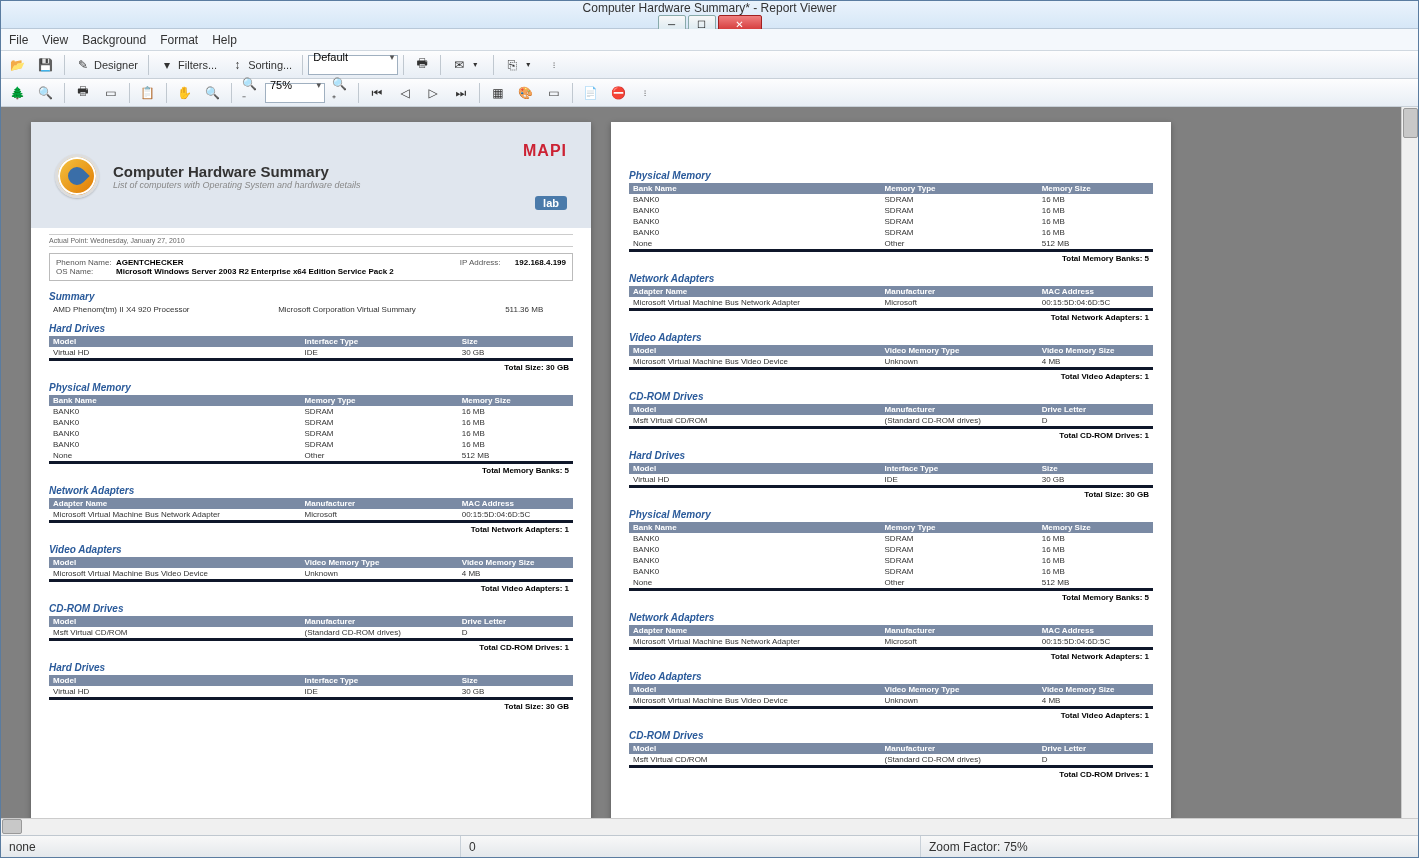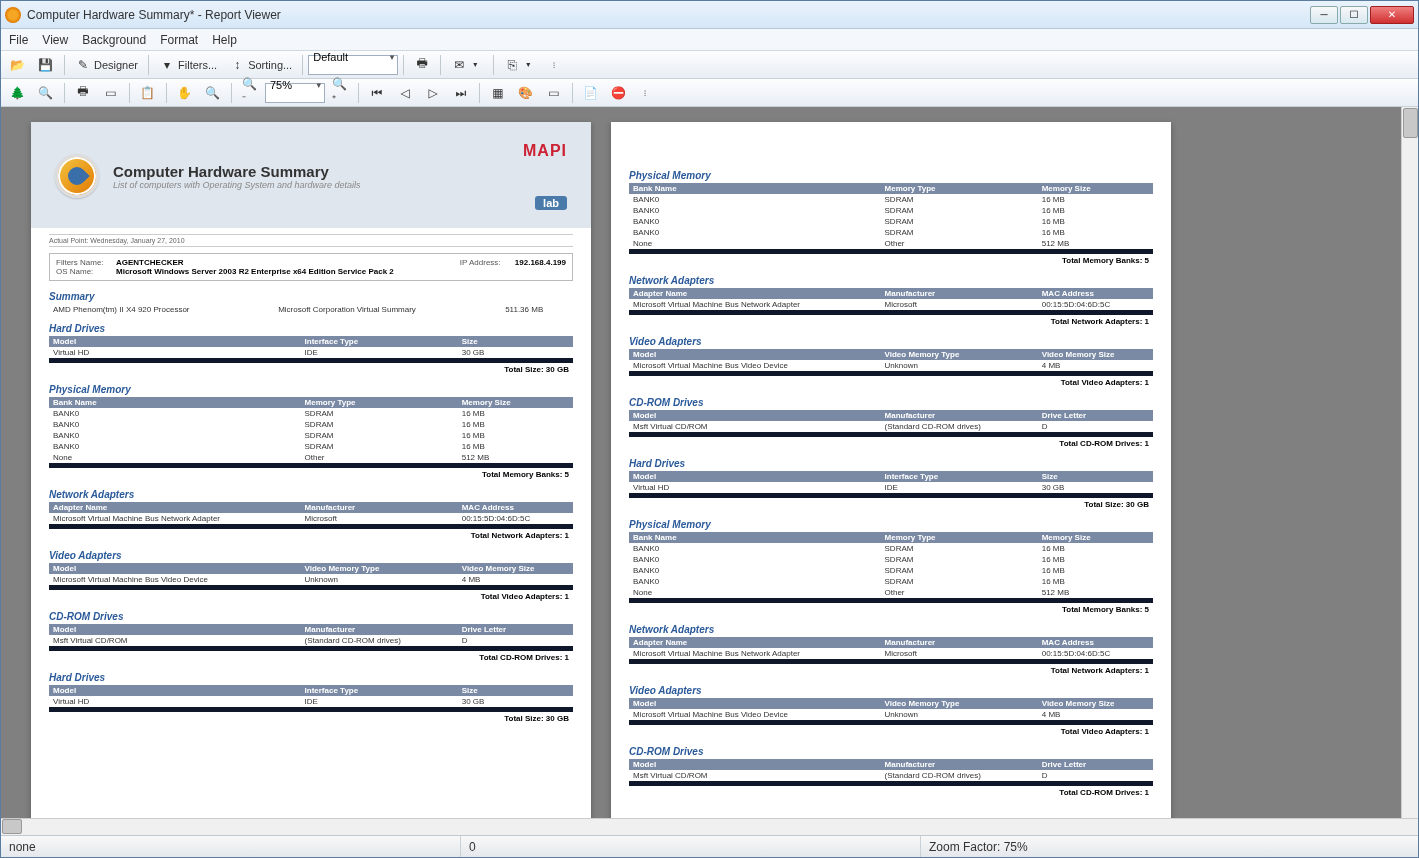--- a/index.html
+++ b/index.html
@@ -1,20 +1,20 @@
 <!DOCTYPE html>
 <html><head>
 <meta charset="utf-8">
 <style>
 * { box-sizing: border-box; margin: 0; padding: 0; }
 body { font-family: "Segoe UI", Tahoma, sans-serif; font-size: 12px; background: #fff; overflow: hidden; width: 1419px; height: 858px; }
 
 
 .window { width: 1419px; height: 858px; border: 1px solid #5a7ca0; display: flex; flex-direction: column; background: #f0f0f0; }
-.titlebar { height: 28px; background: linear-gradient(#eaf3fc, #d6e7f7); display: flex; align-items: center; padding: 0 4px; border-bottom: 1px solid #b8c8d8; }
+.titlebar { height: 28px; background: linear-gradient(#eaf3fc, #d6e7f7); display: flex; align-items: center; padding: 0 4px; border-bottom: 1px solid #b8c8d8; flex-direction: column; }
 .titlebar .app-icon { width: 16px; height: 16px; margin-right: 6px; background: radial-gradient(circle,#f5a623 40%,#e07800 70%); border-radius: 50%; }
 .titlebar .title { flex: 1; color: #333; font-size: 12px; }
 .winbtns { display: flex; gap: 2px; }
 .winbtn { width: 28px; height: 18px; border: 1px solid #8aa; background: linear-gradient(#f8f8f8,#d8e8f0); border-radius: 2px; display:flex; align-items:center; justify-content:center; font-size:10px;}
 .winbtn.close { width: 44px; background: linear-gradient(#f08080,#d03030); color: #fff; border-color:#a02020;}
 .winbtn.min::before{content:"─";} .winbtn.max::before{content:"☐";} .winbtn.close::before{content:"✕";}
 
 
 .menubar { height: 22px; background: #f4f8fc; display: flex; align-items: center; padding: 0 8px; gap: 14px; border-bottom: 1px solid #d0d8e0; font-size: 12px; color: #333;}
 .menubar span { cursor: default; }
@@ -54,21 +54,21 @@
 .meta-line{ font-size:7px;color:#666;border-top:1px solid #ccc;border-bottom:1px solid #ccc;padding:2px 0;margin-bottom:6px;}
 .infobox{ border:1px solid #bbb; padding:4px 6px; font-size:8px; margin-bottom:10px;}
 .infobox .row{ display:flex;}
 .infobox .k{ width:60px;color:#555;}
 .infobox .v{ font-weight:bold;}
 .infobox .ip-k{ margin-left:auto;width:55px;}
 .section-title{ color:#2a5a9a;font-style:italic;font-weight:bold;font-size:10px;margin:8px 0 2px;}
 .tbl{ width:100%; border-collapse:collapse; font-size:8px;}
 .tbl th{ background:#7a8aa4;color:#fff;text-align:left;padding:1px 4px;font-weight:bold;font-size:8px;}
 .tbl td{ padding:1px 4px;color:#333;}
-.tbl-total{ text-align:right;font-weight:bold;font-size:8px;padding:2px 4px;border-top:5px solid #0f172a;}
+.tbl-total{ text-align:right;font-weight:bold;font-size:8px;padding:2px 4px;border-top:3px solid #0f172a;}
 
 
 .statusbar{ height:22px; background:linear-gradient(#f8f8f8,#e4e8ec); border-top:1px solid #c0c8d0; display:flex; align-items:center; font-size:12px; color:#333;}
 .statusbar .cell{ padding:0 8px; border-right:1px solid #c8d0d8; height:100%; display:flex; align-items:center;}
 .statusbar .cell:first-child{width:460px;}
 .statusbar .cell:nth-child(2){width:460px;}
 .statusbar .cell:last-child{flex:1;border-right:none;}
 </style>
 </head>
 <body>
@@ -222,21 +222,21 @@
           </div>
           <div class="mapi-logo">
             <div class="mapi"><span class="m">M</span><span class="a">A</span><span class="p">P</span><span class="i">I</span></div>
             <div class="lab">lab</div>
           </div>
         </div>
         <div class="rpt-body">
           <div class="meta-line">Actual Point: Wednesday, January 27, 2010</div>
           <div class="infobox">
             <div class="row">
-              <span class="k">Filters Name:</span>
+              <span class="k">Phenom Name:</span>
               <span class="v">AGENTCHECKER</span>
               <span class="k ip-k">IP Address:</span>
               <span class="v">192.168.4.199</span>
             </div>
             <div class="row">
               <span class="k">OS Name:</span>
               <span class="v">Microsoft Windows Server 2003 R2 Enterprise x64 Edition Service Pack 2</span>
             </div>
           </div>
           <div id="p1-sections">

